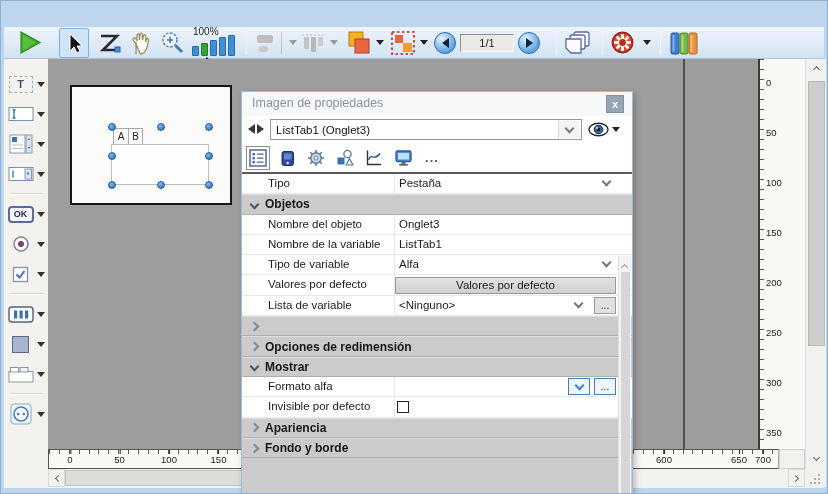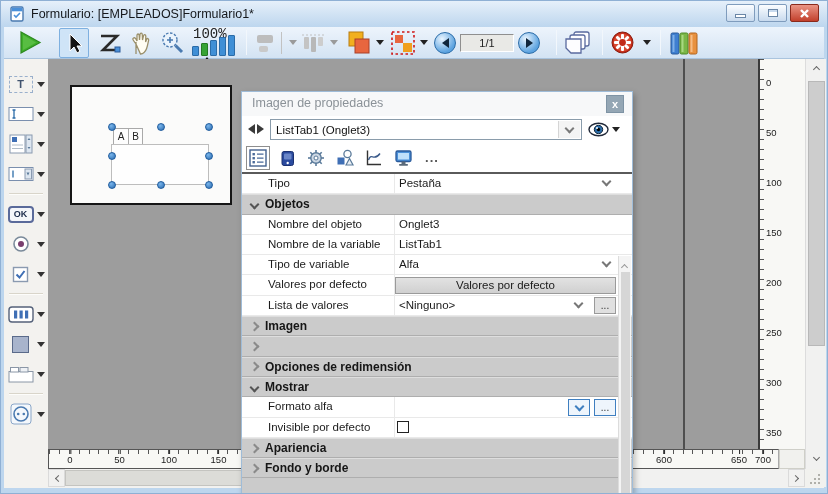--- a/index.html
+++ b/index.html
@@ -21,21 +21,21 @@
   .toolbar{position:absolute;left:3px;top:26px;right:3px;height:32px;
     background:linear-gradient(#edf4fc,#d3e3f3);border-bottom:1px solid #aac4de;}
   .tb{position:absolute;top:0;height:31px;display:flex;align-items:center;}
   .tbtn{display:flex;align-items:center;justify-content:center;}
   .tbtn.sel{background:#cfe4f7;border:1px solid #7eb0e0;border-radius:2px;width:30px;height:30px;}
   .tsep{position:absolute;top:3px;width:1px;height:25px;background:#b7cde2;border-right:1px solid #f2f7fc;}
   .dd{width:0;height:0;border-left:4px solid transparent;border-right:4px solid transparent;
       border-top:5px solid #222;margin-left:4px;}
   .dd.gray{border-top-color:#9a9a9a;}
   .zoomw{position:relative;width:50px;height:31px;}
-  .zoomw .pct{position:absolute;top:-1px;left:1px;font-size:14px;color:#222;font-family:Liberation Mono, monospace;}
+  .zoomw .pct{position:absolute;top:-1px;left:1px;font-size:10px;color:#222;}
   .zbars{position:absolute;bottom:2px;left:0;display:flex;align-items:flex-end;gap:2px;}
   .zbar{width:7px;background:#3f8fd6;border:1px solid #2b6ca8;border-radius:1px;}
   .zbar.g{background:#35a335;border-color:#247a24;}
   .zmark{position:absolute;bottom:-3px;left:12px;width:0;height:0;
     border-left:3px solid transparent;border-right:3px solid transparent;border-bottom:4px solid #111;}
   .navfield{width:54px;height:18px;background:#e9e9e6;border-top:1px solid #8f8f8f;border-left:1px solid #8f8f8f;
     border-bottom:1px solid #fff;border-right:1px solid #fff;font-size:11px;color:#222;
     display:flex;align-items:center;justify-content:center;margin:0 4px;}
   .navcirc{width:22px;height:22px;border-radius:50%;border:1px solid #2b6ca8;
     background:radial-gradient(circle at 35% 30%,#eaf5ff,#5ca3e0 70%);display:flex;align-items:center;justify-content:center;}
@@ -124,41 +124,20 @@
   .blue-box{background:#eef5fc !important;border:1px solid #3f7fc0 !important;}
   .pcheck{position:absolute;left:155px;top:3.5px;width:12px;height:12px;border:1.6px solid #222;background:#fff;}
   .pscroll{position:absolute;right:1px;top:82px;width:13px;bottom:0;background:#f4f4f4;border-left:1px solid #dcdcdc;}
   .pscroll .vthumb2{position:absolute;left:2px;top:16px;width:9px;height:230px;background:#d6d6d6;}
 </style>
 </head>
 <body>
 
 <div class="win">
 
-  <div class="titlebar">
-    <svg class="title-icon" viewBox="0 0 16 16">
-      <rect x="2" y="1" width="12" height="14" rx="1.5" fill="#fff" stroke="#4a7ab0" stroke-width="1.4"></rect>
-      <rect x="2.7" y="1.7" width="10.6" height="3.6" fill="#4a90d9"></rect>
-      <path d="M5 9 L7 11 L11 7" stroke="#4a90d9" stroke-width="1.6" fill="none"></path>
-    </svg>
-    <span class="title-text">Formulario: [EMPLEADOS]Formulario1*</span>
-    <div class="winbtns">
-      <div class="wbtn">
-          <span class="glyph-min"></span>
-        </div>
-      <div class="wbtn">
-          <span class="glyph-max"></span>
-        </div>
-      <div class="wbtn close">
-        <svg width="11" height="11" viewBox="0 0 11 11">
-          <path d="M2 2 L9 9 M9 2 L2 9" stroke="#fff" stroke-width="2.4"></path>
-          </svg>
-      </div>
-    </div>
-  </div>
 
   <div class="toolbar">
     <div class="tb" style="left:12px;">
       <div class="tbtn">
         <svg width="27" height="27" viewBox="0 0 27 27">
           <polygon points="5,3 24,13.5 5,24" fill="#3fae2a" stroke="#2d8a1e" stroke-width="1.2"></polygon>
           <polygon points="7,6 20,13.5 7,21" fill="#6ecb55" opacity="0.55"></polygon>
           </svg>
       </div>
     </div>
@@ -602,31 +581,27 @@
       </div>
 
 
       <div class="prow prop">
         <span class="plabel">Valores por defecto</span>
         <span class="vline"></span>
         <div class="pbutton">Valores por defecto</div>
       </div>
 
       <div class="prow prop">
-        <span class="plabel">Lista de valores</span>
+        <span class="plabel">Lista de variable</span>
         <span class="vline"></span>
         <span class="pvtext">&lt;Ninguno&gt;</span>
         <span class="vchev chev down" style="right:50px;border-color:#777;"></span>
         <div class="dots-btn" style="right:16px;">...</div>
       </div>
 
-      <div class="prow sec">
-        <span class="sc chev right" style="border-color:#8a8a8a;"></span>
-        <span>Imagen</span>
-      </div>
 
       <div class="prow sec">
         <span class="sc chev right" style="border-color:#8a8a8a;"></span>
       </div>
 
       <div class="prow sec">
         <span class="sc chev right" style="border-color:#8a8a8a;"></span>
         <span>Opciones de redimensión</span>
       </div>
 

